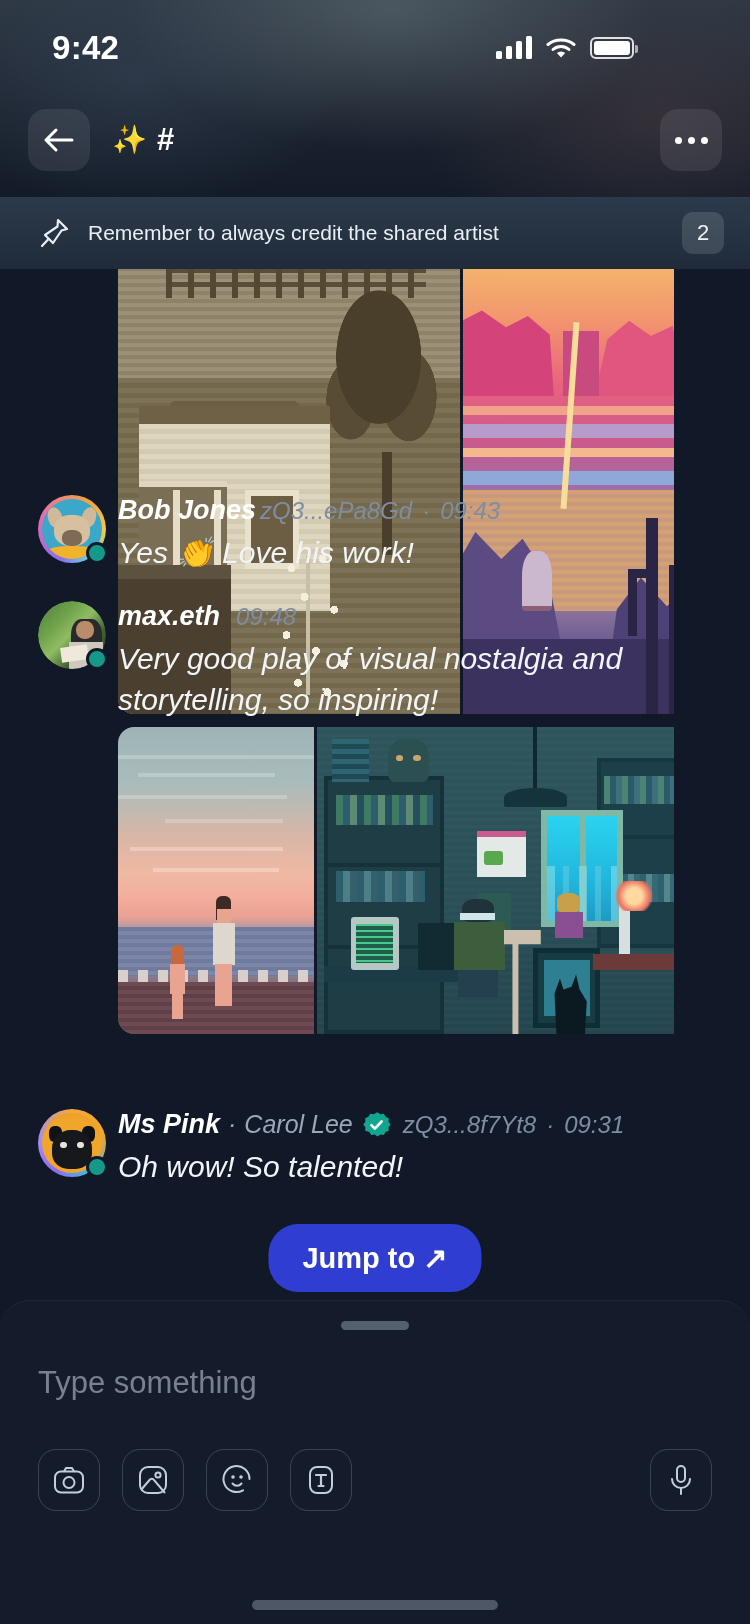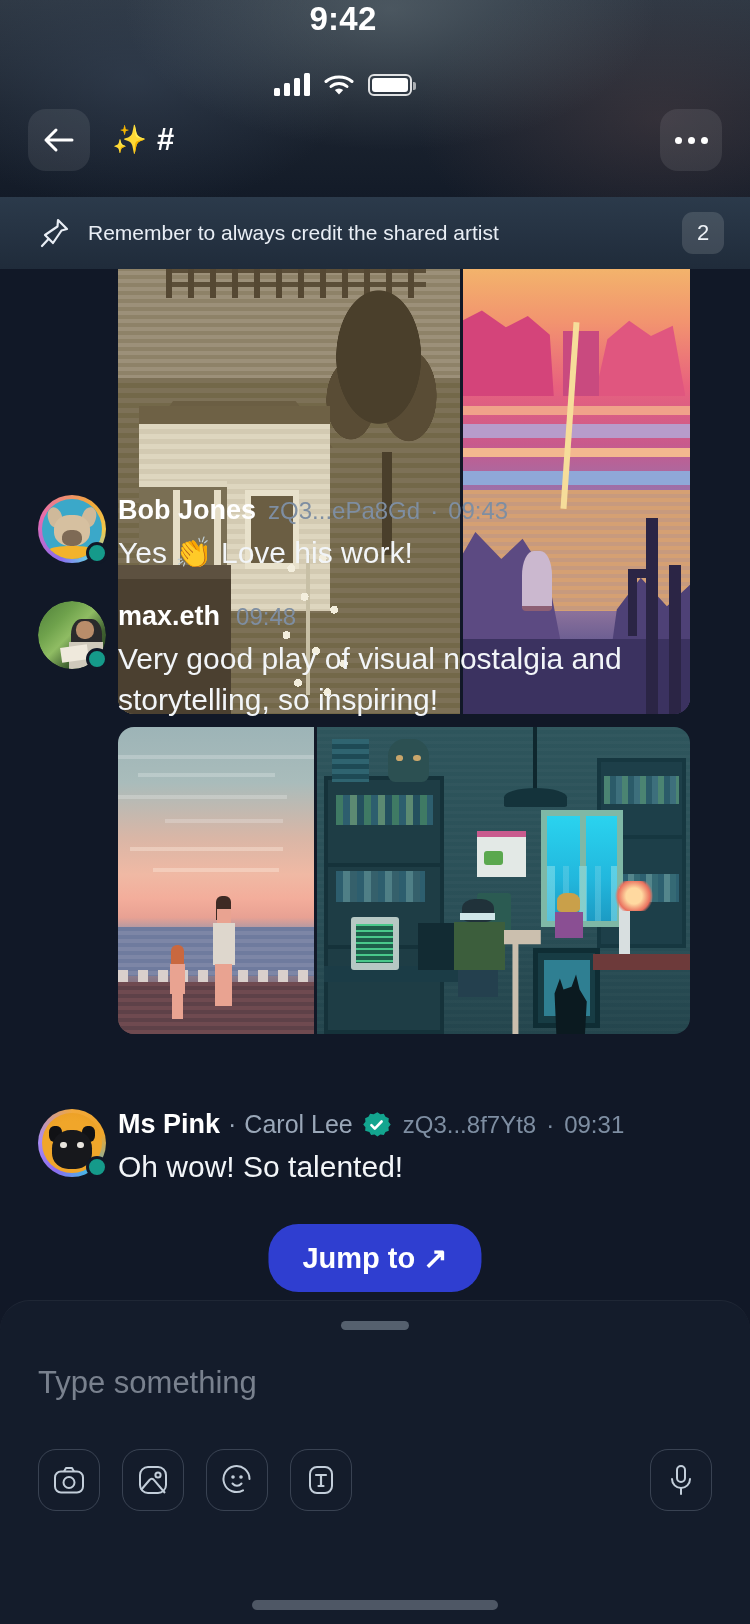--- a/index.html
+++ b/index.html
@@ -17,21 +17,20 @@
   }
 
   
   .statusbar {
     position: absolute; top: 0; left: 0;
     width: 680px; height: 96px;
     display: flex; align-items: center;
     justify-content: space-between;
     padding: 0 46px 0 52px;
     z-index: 30;
-    flex-direction: column;
   }
   .status-time {
     color: #ffffff; font-size: 33px; font-weight: 600;
     letter-spacing: 0.3px;
   }
   .status-icons { display: flex; align-items: center; gap: 14px; }
   .sig { display: flex; align-items: flex-end; gap: 4px; height: 22px; }
   .sig i { display: block; width: 6px; background: #fff; border-radius: 1.5px; }
   .sig i:nth-child(1) { height: 8px; }
   .sig i:nth-child(2) { height: 13px; }
@@ -102,23 +101,24 @@
     flex: 0 0 auto; min-width: 42px; height: 42px;
     border-radius: 11px; background: rgba(255,255,255,.13);
     color: #eef2f7; font-size: 22px;
     display: flex; align-items: center; justify-content: center;
     padding: 0 12px;
   }
 
   
   .chat {
     position: absolute; top: 269px; left: 0;
-    width: 750px; height: 1031px;
+    width: 674px; height: 1031px;
     background: #111827;
     overflow: hidden;
+    font-style: italic;
   }
 
   
   .imgblock {
     position: absolute;
     display: flex;
     overflow: hidden;
     border-radius: 16px;
   }
   .imgblock .cell { position: relative; overflow: hidden; }
@@ -327,21 +327,21 @@
   .avatar.plain .inner { inset: 0; }
   .online {
     position: absolute; right: -2px; bottom: -1px;
     width: 22px; height: 22px; border-radius: 50%;
     background: #159a8a; border: 3px solid #111827;
   }
   .msg .body { margin-left: 118px; padding-right: 40px; }
   .meta { display: flex; align-items: center; gap: 0; flex-wrap: nowrap; }
   .mname { color: #ffffff; font-size: 27px; font-weight: 700; }
   .mreal { color: #9aa7b8; font-size: 25px; font-weight: 400; }
-  .mhandle { color: #7e8ea2; font-size: 24px; margin-left: 12px; }
+  .mhandle { color: #7e8ea2; font-size: 24px; margin-left: 4px; }
   .mtime { color: #7e8ea2; font-size: 24px; }
   .mtext { color: #f2f5f8; font-size: 30px; line-height: 1.38; margin-top: 6px; }
   .verified {
     display: inline-flex; align-items: center; justify-content: center;
     width: 28px; height: 28px; margin: 0 12px 0 10px; flex: 0 0 auto;
   }
 
   
   .av-frenchie { position:absolute; inset:0; background:#3ba8c9; }
   .av-frenchie .ear-l, .av-frenchie .ear-r { position:absolute; top:14%; width:24%; height:34%; background:#cfb99a; border-radius:50% 50% 40% 40%; }

